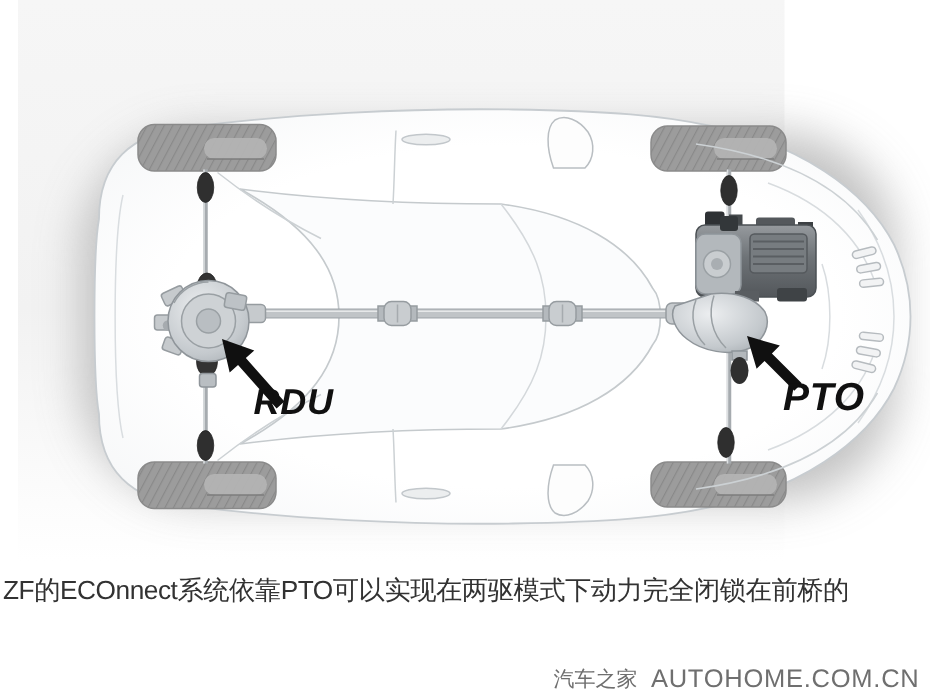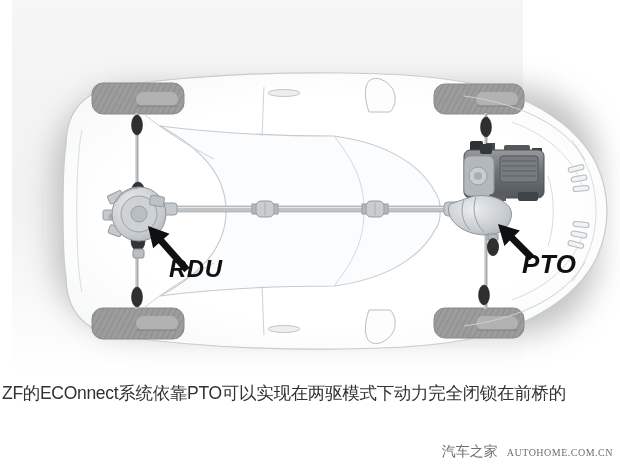--- a/index.html
+++ b/index.html
@@ -22,21 +22,21 @@
   .caption {
     position:absolute; left:2px; top:380px; width:616px;
     color:#323232; font-size:17.5px; line-height:26px; letter-spacing:-0.3px;
   }
   .caption p { margin:0; white-space:nowrap; }
   .watermark {
     position:absolute; right:7px; top:443px;
     color:#6f6f6f; display:flex; align-items:center; gap:9px;
   }
   .watermark .cn { font-size:14px; }
-  .watermark .en { font-family:Liberation Serif, serif; font-size:10px; letter-spacing:0.5px; }
+  .watermark .en { font-family:Liberation Sans, sans-serif; font-size:17px; letter-spacing:0.5px; }
 </style>
 </head>
 <body>
 
 <div class="stage">
 
   <div class="diagram">
     <svg width="620" height="374" viewBox="0 0 620 374">
       <defs>
         <filter id="soft" x="-30%" y="-30%" width="160%" height="160%">

